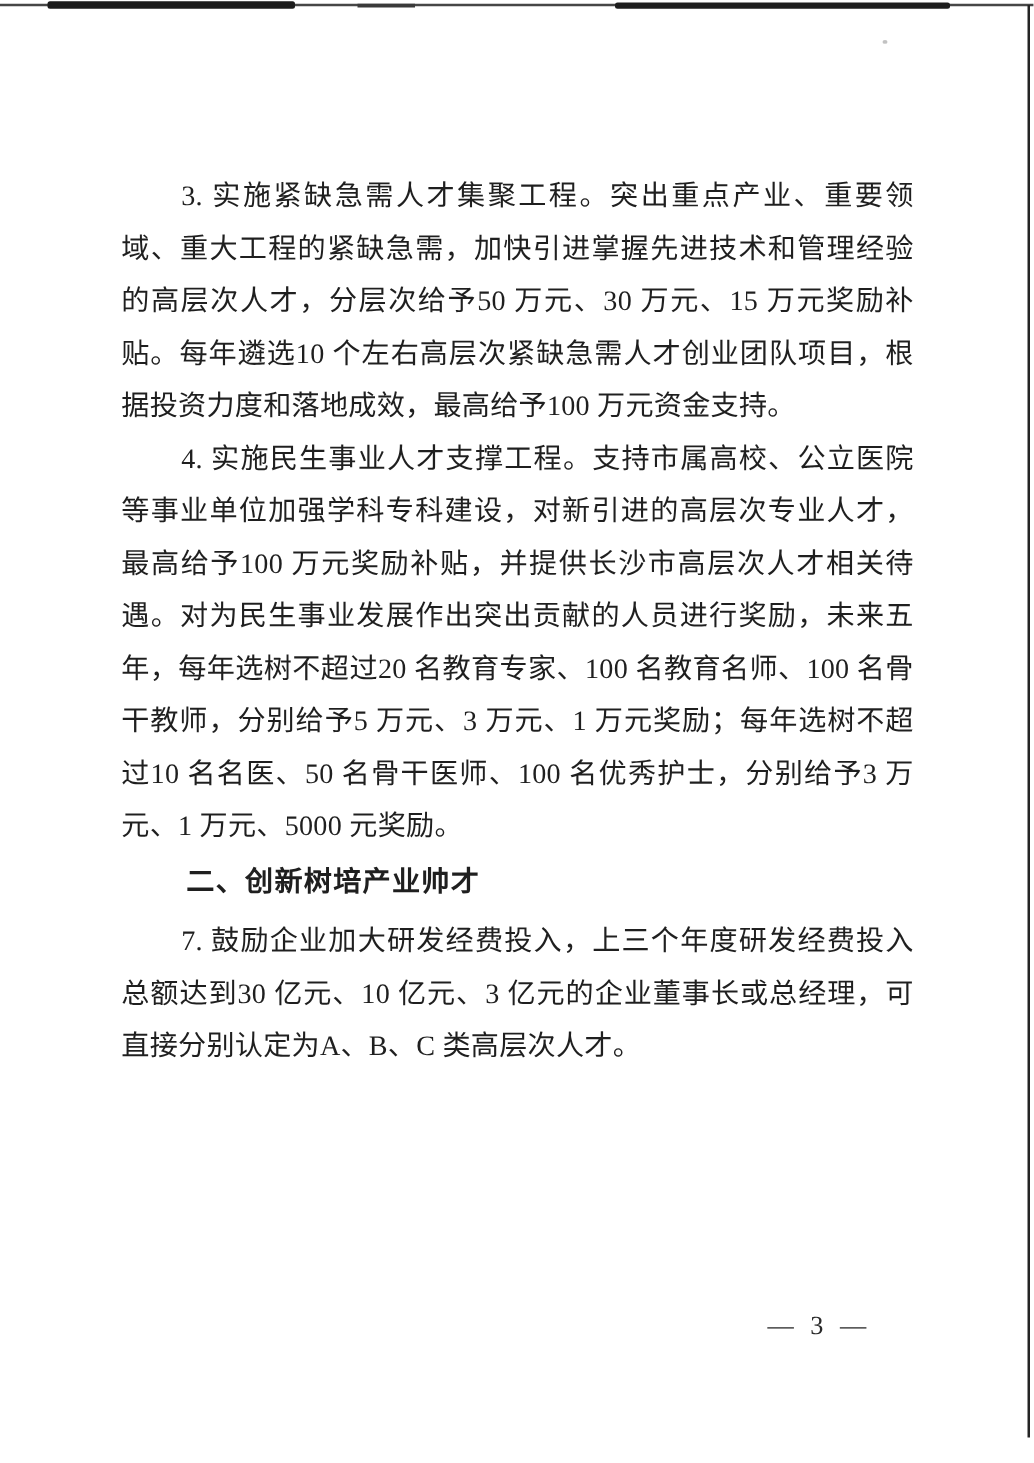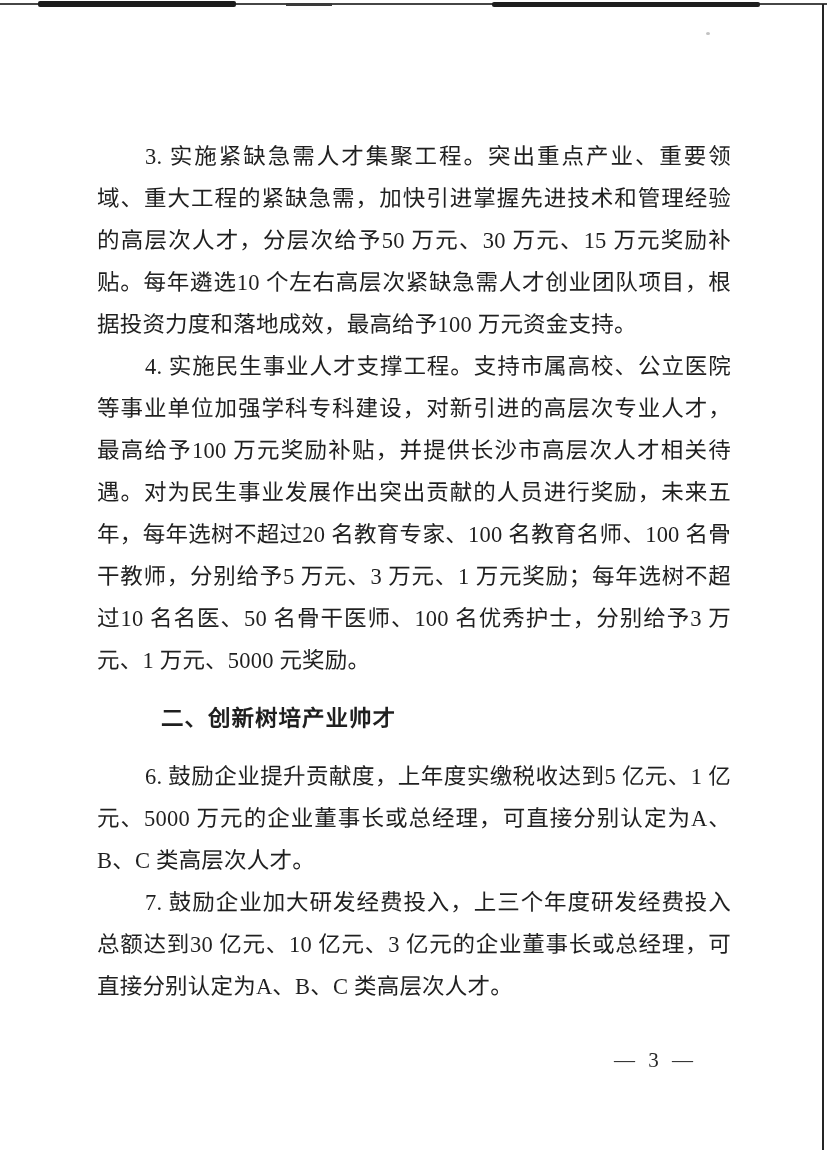--- a/index.html
+++ b/index.html
@@ -68,22 +68,22 @@
   .body-para {
     margin: 0;
     font-size: 22.5px;
     line-height: 42px;
     text-align: justify;
     text-justify: inter-ideograph;
     text-indent: 48px;
     letter-spacing: 0.2px;
   }
   .section-heading {
-    margin: 16px;
-    font-family: Liberation Serif, serif;
+    margin: 4px;
+    font-family: Liberation Mono, monospace;
     font-weight: 700;
     font-size: 22.5px;
     line-height: 42px;
     text-indent: 48px;
     letter-spacing: 1px;
   }
   .page-footer {
     position: absolute;
     top: 1048px;
     right: 130px;
@@ -102,19 +102,18 @@
   <div class="scan-top-seg-left"></div>
   <div class="scan-top-seg-mid"></div>
   <div class="scan-top-seg-right"></div>
   <div class="scan-right-line"></div>
   <div class="scan-speck"></div>
 
   <div class="content">
     <p class="body-para">3. 实施紧缺急需人才集聚工程。突出重点产业、重要领域、重大工程的紧缺急需，加快引进掌握先进技术和管理经验的高层次人才，分层次给予50 万元、30 万元、15 万元奖励补贴。每年遴选10 个左右高层次紧缺急需人才创业团队项目，根据投资力度和落地成效，最高给予100 万元资金支持。</p>
     <p class="body-para">4. 实施民生事业人才支撑工程。支持市属高校、公立医院等事业单位加强学科专科建设，对新引进的高层次专业人才，最高给予100 万元奖励补贴，并提供长沙市高层次人才相关待遇。对为民生事业发展作出突出贡献的人员进行奖励，未来五年，每年选树不超过20 名教育专家、100 名教育名师、100 名骨干教师，分别给予5 万元、3 万元、1 万元奖励；每年选树不超过10 名名医、50 名骨干医师、100 名优秀护士，分别给予3 万元、1 万元、5000 元奖励。</p>
     <h2 class="section-heading">二、创新树培产业帅才</h2>
-    <p class="body-para">6. 鼓励企业提升贡献度，上年度实缴税收达到5 亿元、1 亿元、5000 万元的企业董事长或总经理，可直接分别认定为A、B、C 类高层次人才。</p>
     <p class="body-para">7. 鼓励企业加大研发经费投入，上三个年度研发经费投入总额达到30 亿元、10 亿元、3 亿元的企业董事长或总经理，可直接分别认定为A、B、C 类高层次人才。</p>
   </div>
 
   <div class="page-footer">— 3 —</div>
 
 </div>
 
 </body></html>

